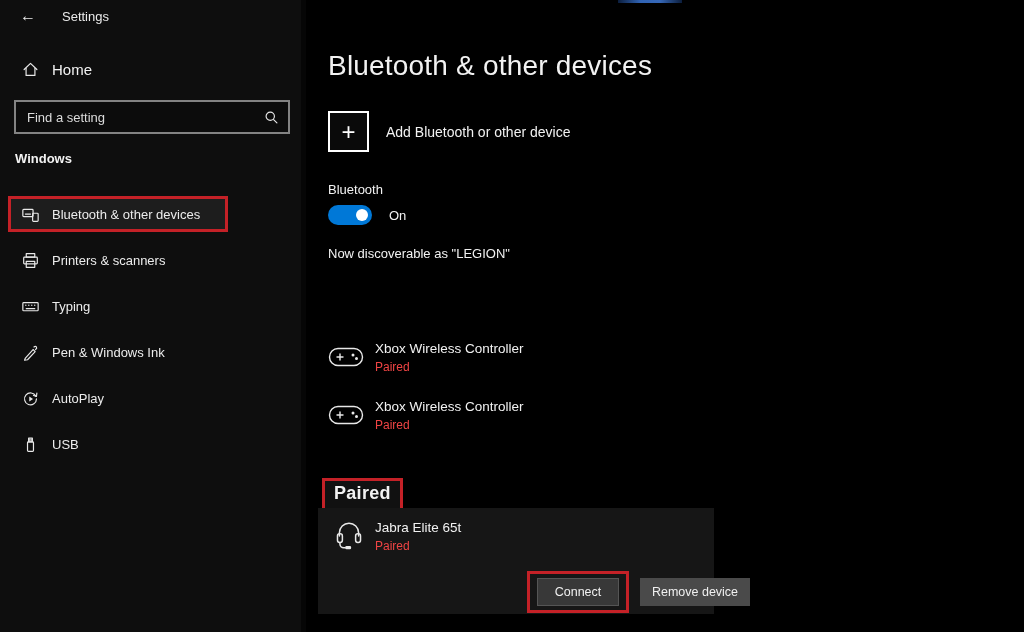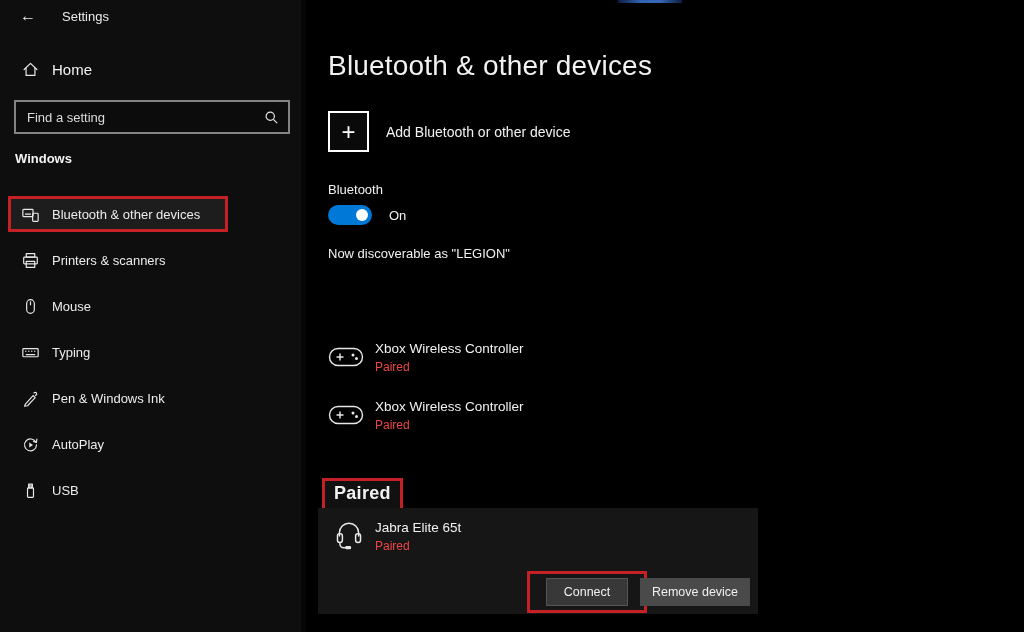--- a/index.html
+++ b/index.html
@@ -88,27 +88,27 @@
   .xbox2 { top:399px; }
 
   .audio-heading-box {
     position:absolute; left:16px; top:478px;
     border:3px solid #c42127; background:#111;
     padding:2px 9px 4px 9px;
   }
   .audio-heading { font-size:18px; font-weight:600; letter-spacing:0.3px; }
 
   .audio-card {
-    position:absolute; left:12px; top:508px; width:440px; height:106px;
+    position:absolute; left:12px; top:508px; width:396px; height:106px;
     background:#161616;
   }
   .audio-device { position:absolute; left:17px; top:12px; display:flex; gap:12px; }
   .connect-wrap {
     position:absolute; left:209px; top:63px;
-    border:3px solid #c42127; padding:4px 16px; background:#161616;
+    border:3px solid #c42127; padding:4px 7px; background:#161616;
   }
   .btn {
     height:28px; border:1px solid #555; color:#f0f0f0;
     font-size:12.5px; font-family:"Liberation Sans", sans-serif;
     display:flex; align-items:center; justify-content:center; cursor:default;
   }
   .connect-btn { width:82px; background:#383838; }
   .remove-btn { position:absolute; left:322px; top:70px; width:110px; background:#4a4a4a; border:none; }
 </style>
 </head>
@@ -162,29 +162,20 @@
         <span>
           <svg width="17" height="17" viewBox="0 0 20 20">
             <rect class="stroke" x="5" y="2" width="10" height="4"></rect>
             <rect class="stroke" x="2" y="6" width="16" height="8" rx="1"></rect>
             <rect class="stroke" x="5" y="11" width="10" height="7"></rect>
           </svg>
         </span>
         <span class="label">Printers &amp; scanners</span>
       </div>
 
-      <div class="nav-item">
-        <span>
-          <svg width="17" height="17" viewBox="0 0 20 20">
-            <rect class="stroke" x="5.5" y="2" width="9" height="16" rx="4.5"></rect>
-            <line class="stroke" x1="10" y1="4.5" x2="10" y2="8"></line>
-          </svg>
-        </span>
-        <span class="label">Mouse</span>
-      </div>
 
 
       <div class="nav-item">
         <span>
           <svg width="17" height="17" viewBox="0 0 20 20">
             <rect class="stroke" x="1" y="5.5" width="18" height="9.5" rx="1"></rect>
             <line class="stroke" x1="5" y1="12.5" x2="15" y2="12.5"></line>
             <circle cx="4.5" cy="8.5" r="0.8" fill="#e8e8e8"></circle>
             <circle cx="8" cy="8.5" r="0.8" fill="#e8e8e8"></circle>
             <circle cx="11.5" cy="8.5" r="0.8" fill="#e8e8e8"></circle>

